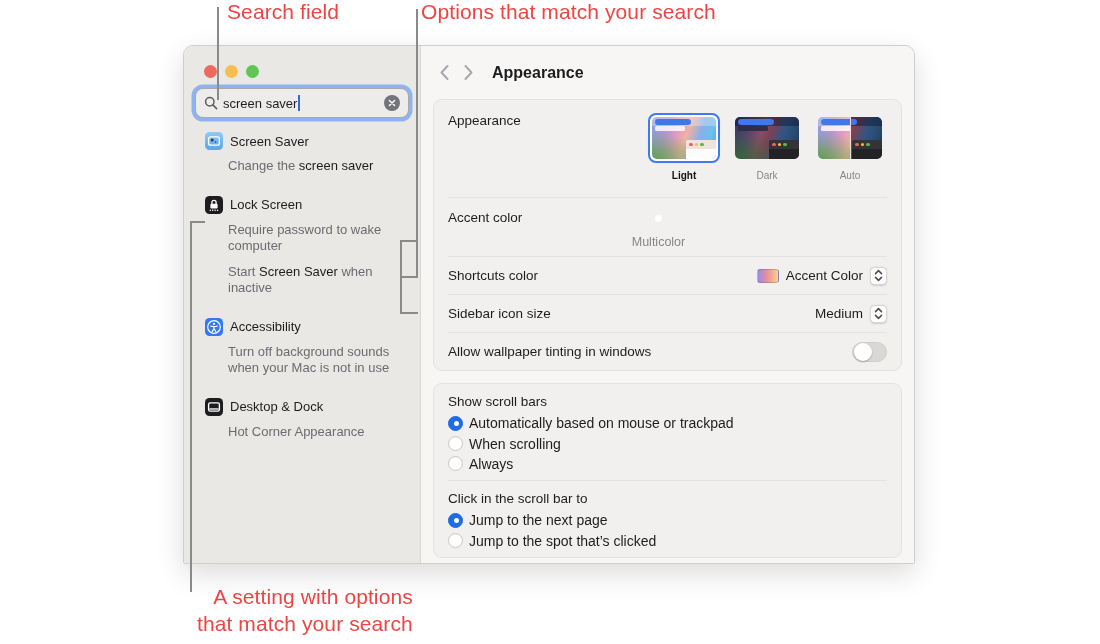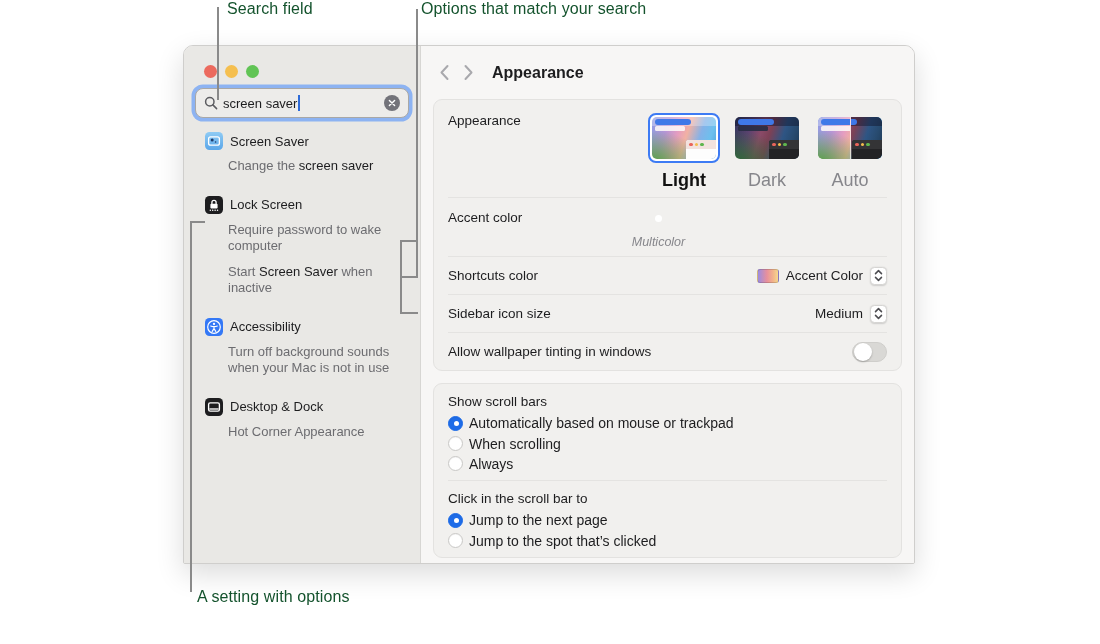--- a/index.html
+++ b/index.html
@@ -1,21 +1,21 @@
 <!DOCTYPE html>
 <html><head>
 <meta charset="utf-8">
 <style>
   html,body{margin:0;padding:0;background:#fff;}
   *{box-sizing:border-box;}
   body{font-family:"Liberation Sans","DejaVu Sans",sans-serif;-webkit-font-smoothing:antialiased;}
   .canvas{position:relative;width:1100px;height:644px;background:#fff;overflow:hidden;}
 
   
-  .anno{position:absolute;font-size:16px;color:#14532d;letter-spacing:.1px;text-align:right;}
+  .anno{position:absolute;font-size:21px;color:#ef4444;letter-spacing:.1px;text-align:right;}
   .anno-bottom{line-height:27px;}
   .anno-line{position:absolute;background:#8a8a8a;z-index:40;}
 
   
   .window{position:absolute;left:183px;top:45px;width:732px;height:519px;
     border:1px solid #cfcecc;border-radius:10px 10px 2px 2px;
     box-shadow:0 10px 28px rgba(0,0,0,.14);display:flex;overflow:hidden;background:#f7f6f5;}
 
   
   .sidebar{width:237px;background:#e9e8e5;border-right:1px solid #d7d6d3;flex:none;position:relative;}
@@ -72,31 +72,31 @@
   .thumb.dark .mwin{background:#232325;}
   .mwin .whead{height:9px;border-radius:3px 3px 0 0;background:#f2e2de;display:flex;align-items:center;gap:2px;padding-left:3px;}
   .thumb.dark .mwin .whead{background:#343436;}
   .wdot{width:3.5px;height:3.5px;border-radius:50%;}
   .wdot.r{background:#e9655a;}.wdot.y{background:#f3bd4d;}.wdot.g{background:#5fb64e;}
   .thumb.auto .half{position:absolute;top:0;bottom:0;width:50%;overflow:hidden;}
   .thumb.auto .half.l{left:0;}
   .thumb.auto .half.rgt{right:0;border-left:1px solid rgba(255,255,255,.6);}
   .thumb.auto .half .inner{position:absolute;top:0;bottom:0;width:64px;}
   .thumb.auto .half.rgt .inner{right:0;}
-  .opt-label{margin-top:7px;font-size:18px;color:#86868b;}
+  .opt-label{margin-top:7px;font-size:10px;color:#86868b;}
   .app-opt[data-on="true"] .opt-label{color:#111;font-weight:700;}
 
   
   .row-accent{height:58px;align-items:flex-start;padding-top:12px;}
   .dots{display:flex;gap:10.5px;margin-left:auto;align-items:flex-start;}
   .dot-cell{position:relative;width:17px;}
   .dot{width:17px;height:17px;border-radius:50%;}
   .dot.multicolor{background:conic-gradient(#f5c53c,#68b345,#35a3e8,#2f7cf6,#9641a4,#ef5da2,#d2393f,#ec8134,#f5c53c);position:relative;}
   .dot.multicolor::after{content:"";position:absolute;left:5px;top:5px;width:7px;height:7px;border-radius:50%;background:#fff;}
-  .dot-caption{position:absolute;top:25px;left:50%;transform:translateX(-50%);font-size:12.5px;color:#86868b;white-space:nowrap;font-style:italic;}
+  .dot-caption{position:absolute;top:25px;left:50%;transform:translateX(-50%);font-size:12.5px;color:#86868b;white-space:nowrap;}
 
   
   .row-h37{height:37px;}
   .ctrl{margin-left:auto;display:flex;align-items:center;gap:7px;}
   .swatch{width:22px;height:14px;border-radius:3px;border:1px solid rgba(0,0,0,.15);
     background:linear-gradient(90deg,#9b8ce0 0%,#e8909c 45%,#f2b38b 75%,#f5d88e 100%);}
   .ctrl-value{font-size:13.5px;color:#1d1d1f;}
   .stepper{width:17px;height:18px;border-radius:4.5px;background:#fff;border:1px solid #d6d5d3;
     box-shadow:0 .5px 1.5px rgba(0,0,0,.15);display:flex;align-items:center;justify-content:center;}
 
@@ -116,20 +116,21 @@
 </style>
 </head>
 <body>
 
 <div class="canvas">
 
   <div class="anno" style="left:227px;top:0;">Search field</div>
   <div class="anno" style="left:421px;top:0;">Options that match your search</div>
   <div class="anno anno-bottom" style="left:197px;top:583px;">
     <div>A setting with options</div>
+    <div>that match your search</div>
   </div>
 
   <div class="anno-line" style="left:217px;top:7px;width:2px;height:93px;"></div>
   <div class="anno-line" style="left:416px;top:9px;width:2px;height:269px;"></div>
   <div class="anno-line" style="left:400px;top:240px;width:2px;height:74px;"></div>
   <div class="anno-line" style="left:400px;top:240px;width:18px;height:2px;"></div>
   <div class="anno-line" style="left:400px;top:276px;width:18px;height:2px;"></div>
   <div class="anno-line" style="left:400px;top:312px;width:18px;height:2px;"></div>
   <div class="anno-line" style="left:190px;top:221px;width:15px;height:2px;"></div>
   <div class="anno-line" style="left:190px;top:221px;width:2px;height:371px;"></div>

